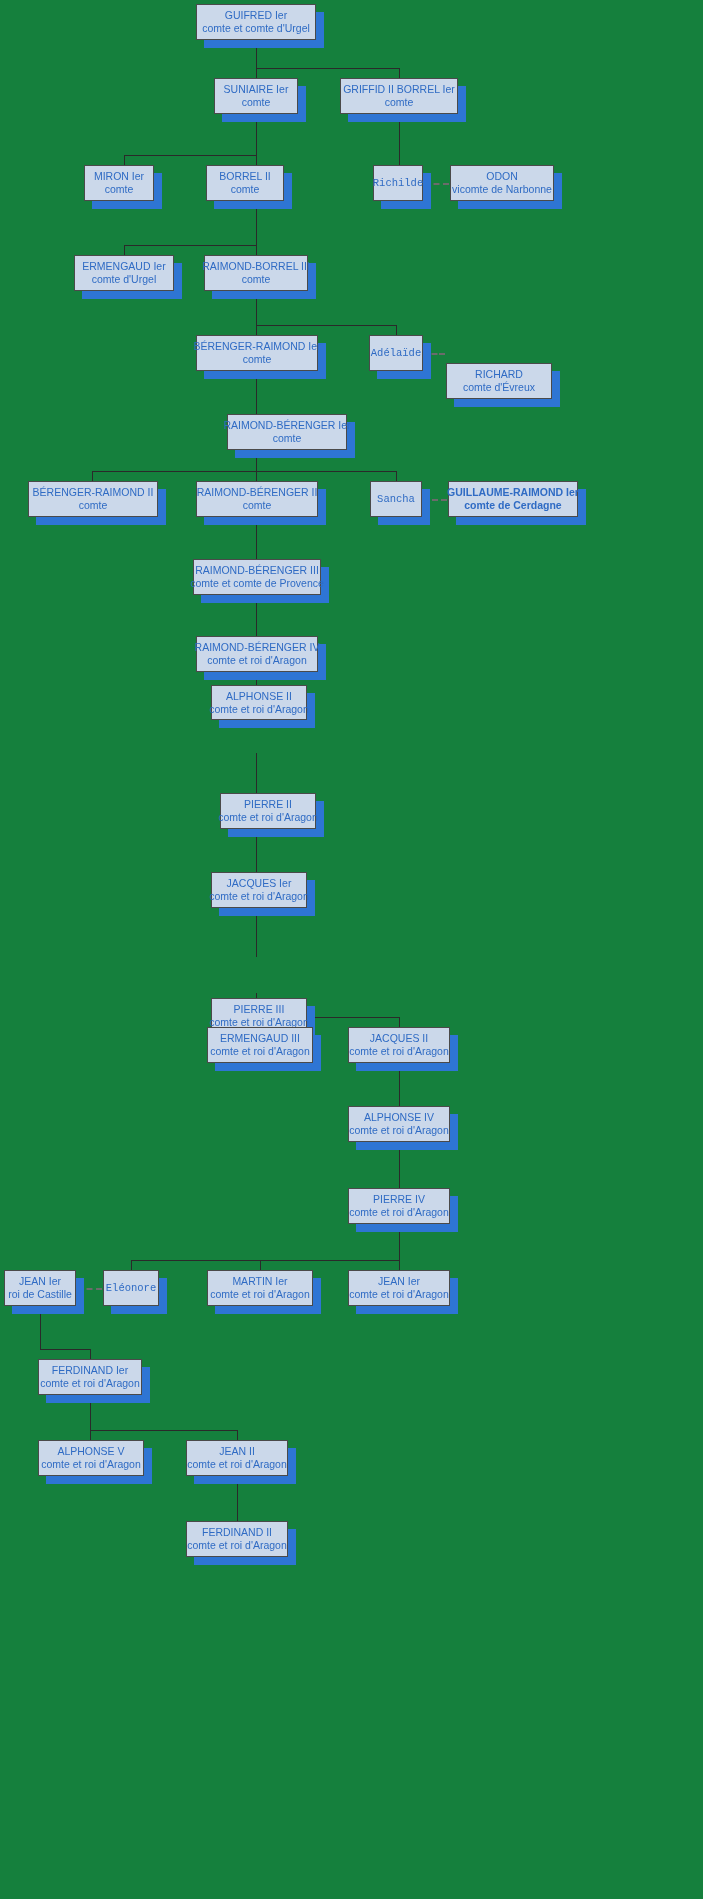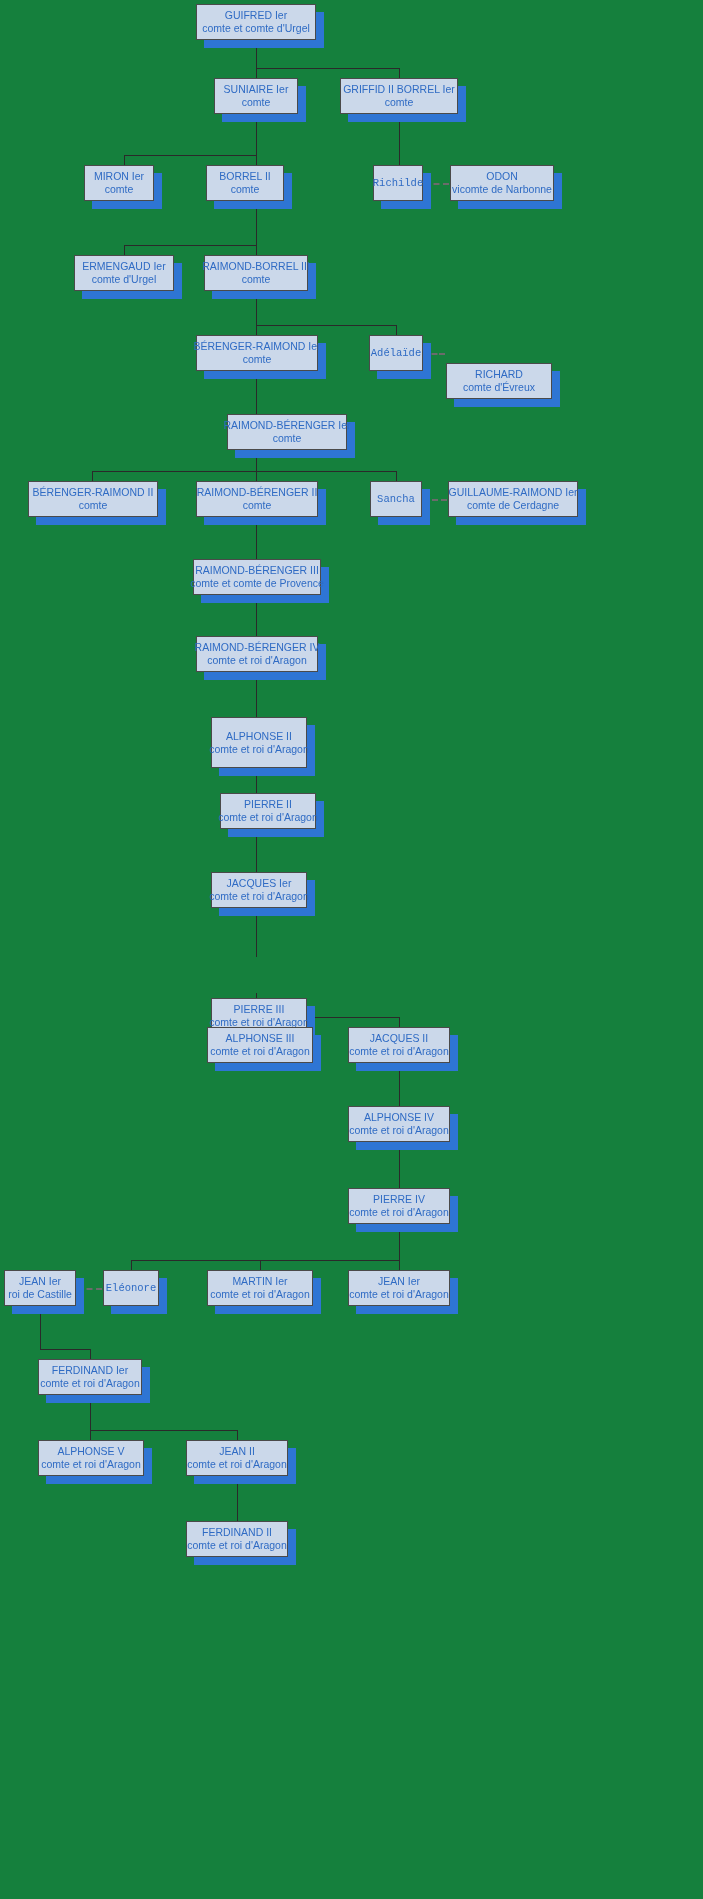--- a/index.html
+++ b/index.html
@@ -222,21 +222,21 @@
     </div>
   </div>
 
   <div class="node small" style="left:370px;top:481px;width:52px;height:36px;">
     <div class="shadow"></div>
     <div class="box">
       <div class="l1">Sancha</div>
     </div>
   </div>
 
-  <div class="node" style="left:448px;top:481px;width:130px;height:36px;">
+  <div class="node" style="left:448px;top:481px;width:130px;height:36px;font-weight:bold;">
     <div class="shadow"></div>
     <div class="box">
       <div class="l1">GUILLAUME-RAIMOND Ier</div>
       <div class="l2">comte de Cerdagne</div>
     </div>
   </div>
 
   <div class="node" style="left:193px;top:559px;width:128px;height:36px;">
     <div class="shadow"></div>
     <div class="box">
@@ -246,21 +246,21 @@
   </div>
 
   <div class="node" style="left:196px;top:636px;width:122px;height:36px;">
     <div class="shadow"></div>
     <div class="box">
       <div class="l1">RAIMOND-BÉRENGER IV</div>
       <div class="l2">comte et roi d'Aragon</div>
     </div>
   </div>
 
-  <div class="node" style="left:211px;top:717px;width:96px;height:51px;">
+  <div class="node" style="left:211px;top:685px;width:96px;height:35px;">
     <div class="shadow"></div>
     <div class="box">
       <div class="l1">ALPHONSE II</div>
       <div class="l2">comte et roi d'Aragon</div>
     </div>
   </div>
 
   <div class="node" style="left:220px;top:793px;width:96px;height:36px;">
     <div class="shadow"></div>
     <div class="box">
@@ -281,21 +281,21 @@
     <div class="shadow"></div>
     <div class="box">
       <div class="l1">PIERRE III</div>
       <div class="l2">comte et roi d'Aragon</div>
     </div>
   </div>
 
   <div class="node" style="left:207px;top:1027px;width:106px;height:36px;">
     <div class="shadow"></div>
     <div class="box">
-      <div class="l1">ALPHONSE III</div>
+      <div class="l1">ERMENGAUD III</div>
       <div class="l2">comte et roi d'Aragon</div>
     </div>
   </div>
 
   <div class="node" style="left:348px;top:1027px;width:102px;height:36px;">
     <div class="shadow"></div>
     <div class="box">
       <div class="l1">JACQUES II</div>
       <div class="l2">comte et roi d'Aragon</div>
     </div>

